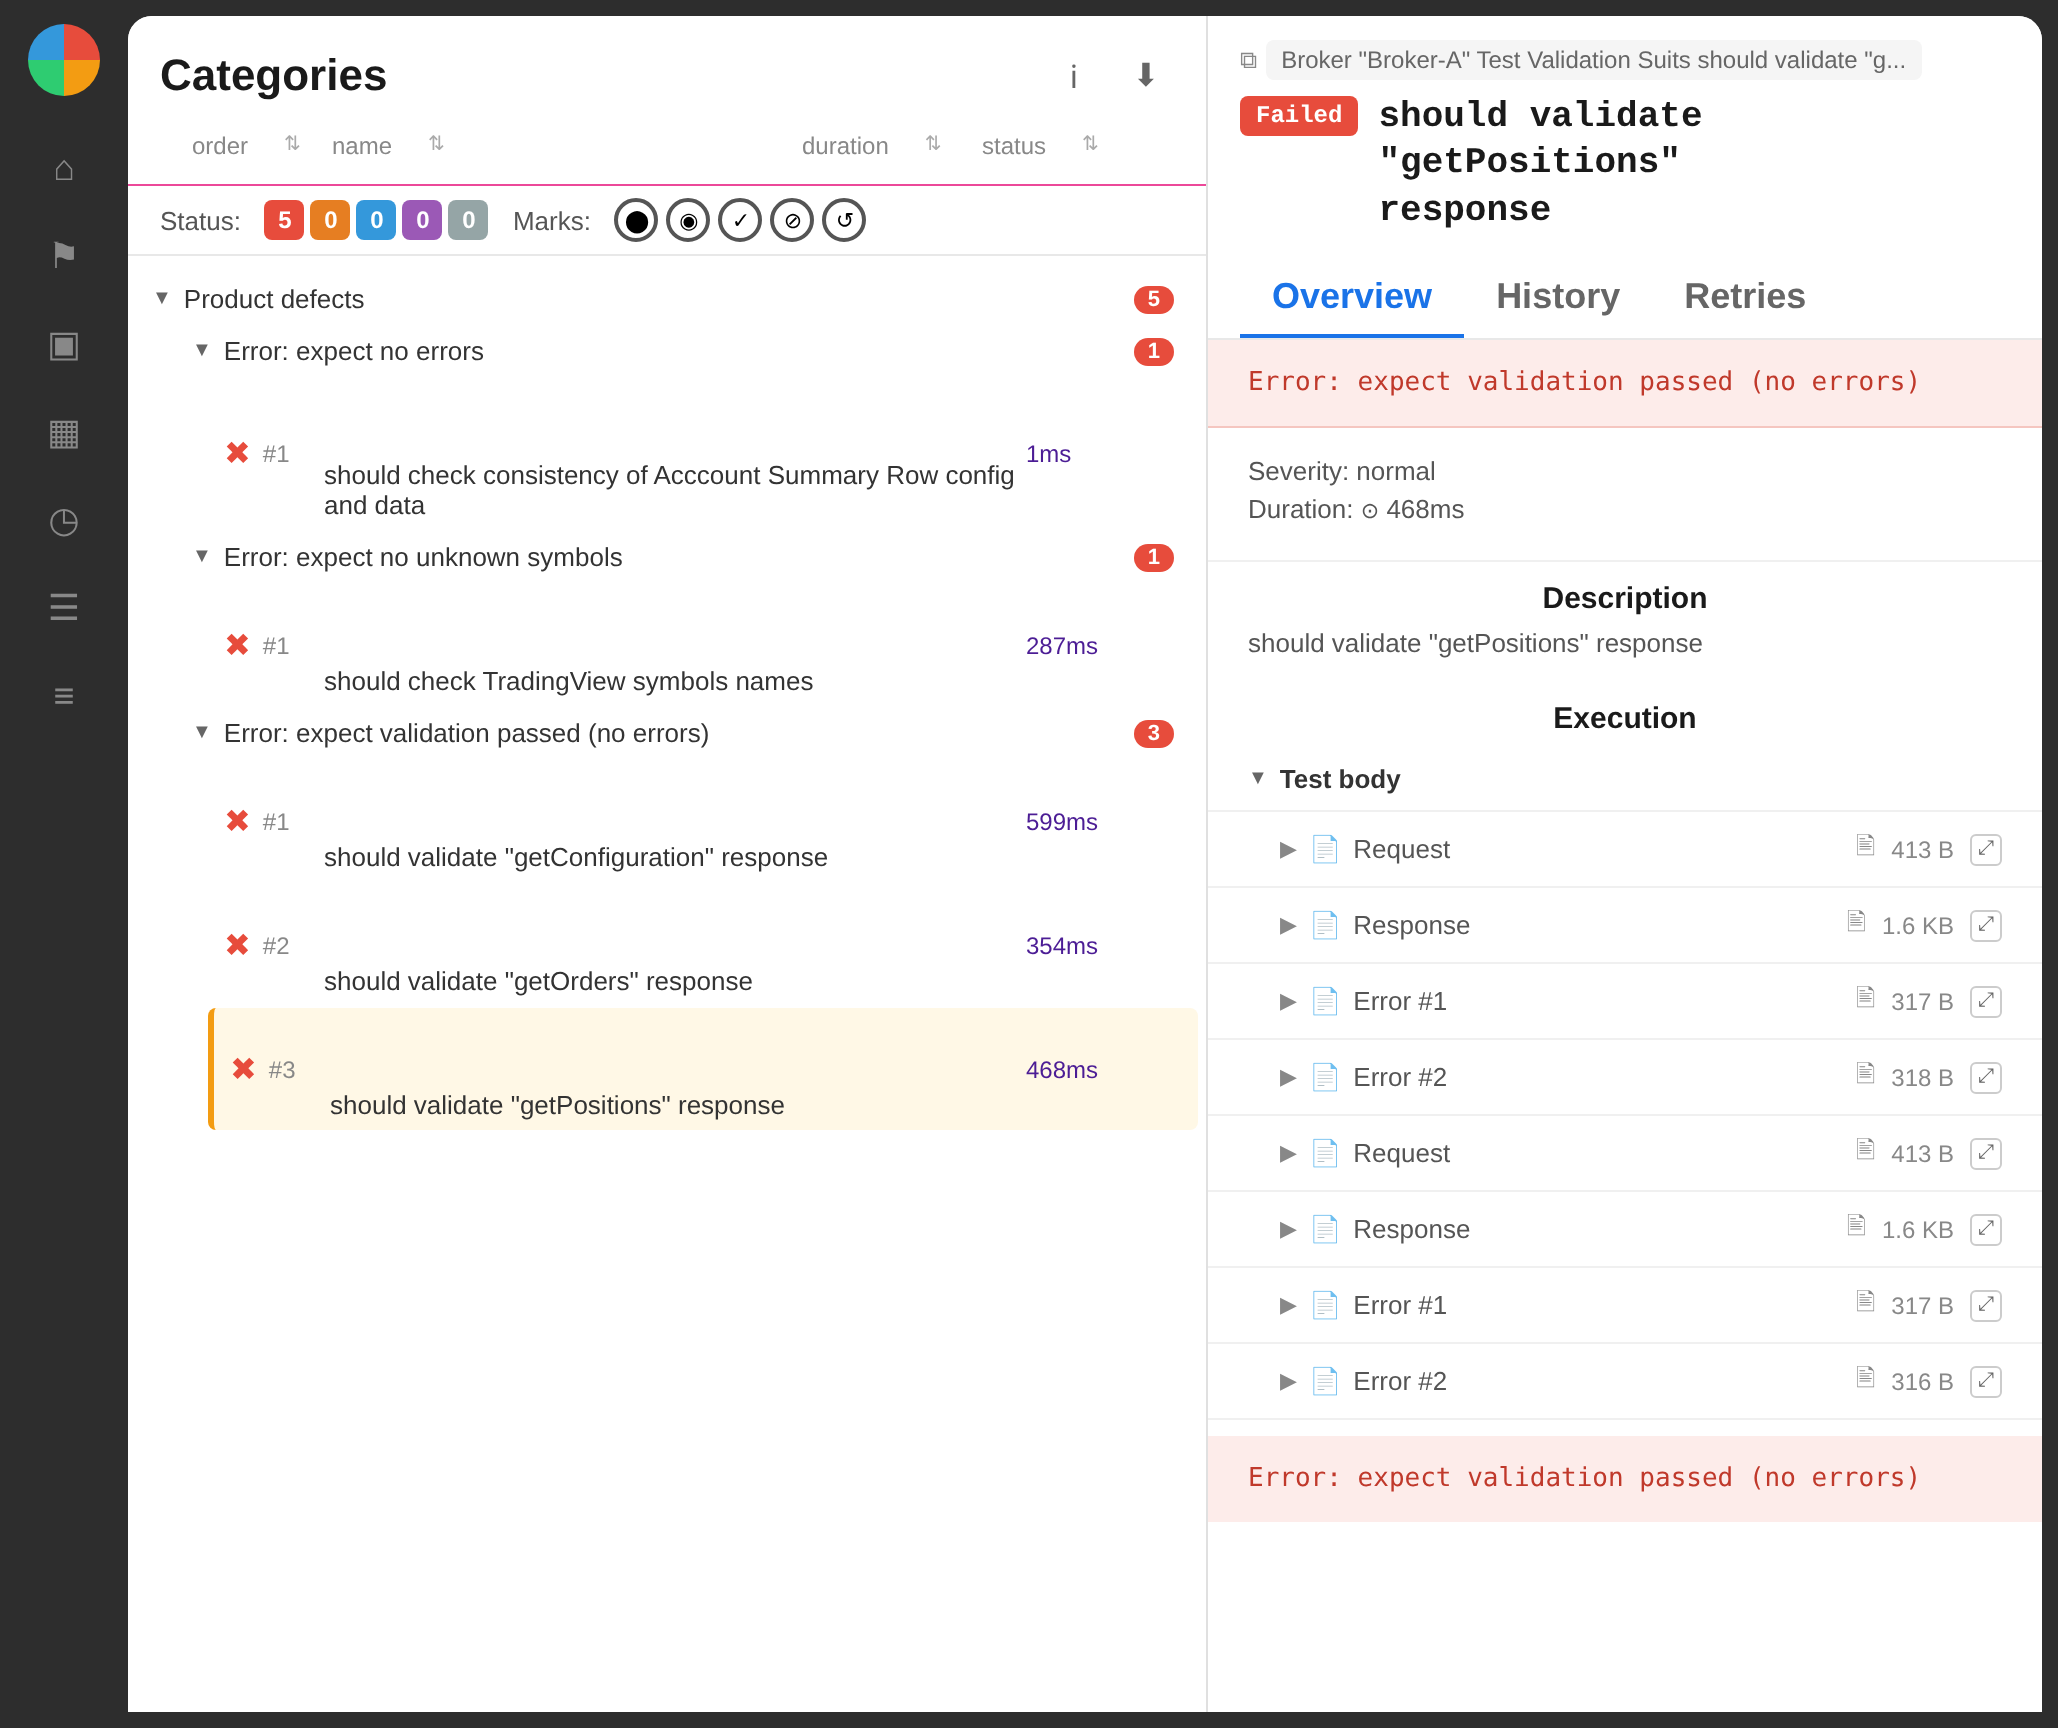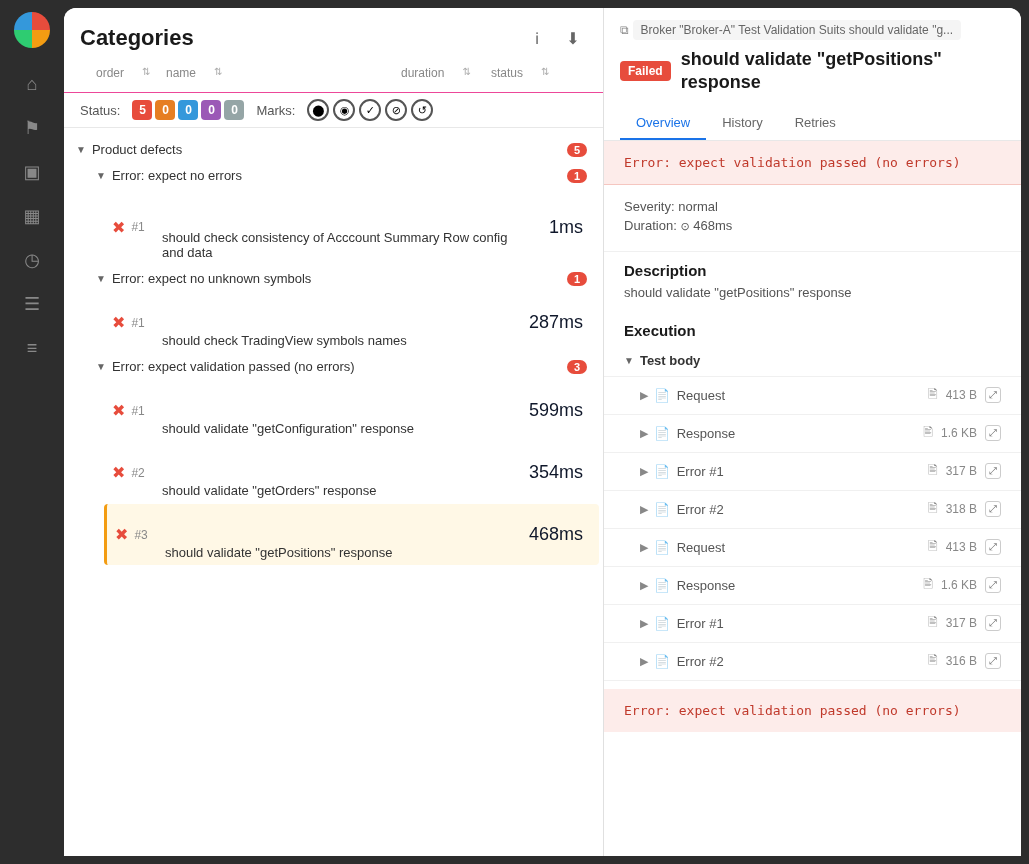--- a/index.html
+++ b/index.html
@@ -180,21 +180,21 @@
       font-size: 13px;
       cursor: pointer;
       border-radius: 4px;
       margin: 1px 4px;
     }
     .test-row.selected { background: #fff8e6; border-left: 3px solid #f39c12; }
     .test-left { display: flex; align-items: center; gap: 6px; }
     .error-icon { color: #e74c3c; font-size: 16px; }
     .test-num { color: #888; font-size: 12px; font-weight: 500; }
     .test-name { color: #333; margin-top: 36px; }
-    .test-duration { color: #0f172a; font-size: 18px; text-align: right; }
+    .test-duration { color: #4c1d95; font-size: 12px; text-align: left; }
 
     
     .right-panel {
       flex: 1;
       background: #fff;
       display: flex;
       flex-direction: column;
       overflow: hidden;
     }
 
@@ -217,23 +217,24 @@
       padding: 3px 8px;
       border-radius: 4px;
       white-space: nowrap;
       overflow: hidden;
       text-overflow: ellipsis;
       max-width: 400px;
     }
 
     .test-title-area {
       display: flex;
-      align-items: center;
+      align-items: flex-start;
       gap: 10px;
       margin-bottom: 12px;
+      font-family: Liberation Mono, monospace;
     }
     .failed-badge {
       background: #e74c3c;
       color: #fff;
       font-size: 12px;
       font-weight: 700;
       padding: 3px 8px;
       border-radius: 4px;
       flex-shrink: 0;
     }
@@ -243,25 +244,25 @@
       color: #1a1a1a;
       line-height: 1.3;
     }
 
     .tabs-bar {
       display: flex;
       gap: 0;
     }
     .tab {
       padding: 8px 16px;
-      font-size: 13px;
+      font-size: 18px;
       color: #666;
       cursor: pointer;
       border-bottom: 2px solid transparent;
-      font-weight: 400;
+      font-weight: 700;
     }
     .tab.active {
       color: #1a73e8;
       border-bottom: 2px solid #1a73e8;
     }
 
     
     .right-content {
       flex: 1;
       overflow-y: auto;
@@ -285,20 +286,21 @@
       font-size: 13px;
       color: #555;
       margin-bottom: 4px;
     }
 
     .section-title {
       font-size: 15px;
       font-weight: 700;
       color: #1a1a1a;
       padding: 10px 20px 6px;
+      text-align: center;
     }
 
     .execution-section {
       padding: 0 0 0 0;
     }
 
     .test-body-header {
       display: flex;
       align-items: center;
       gap: 6px;

